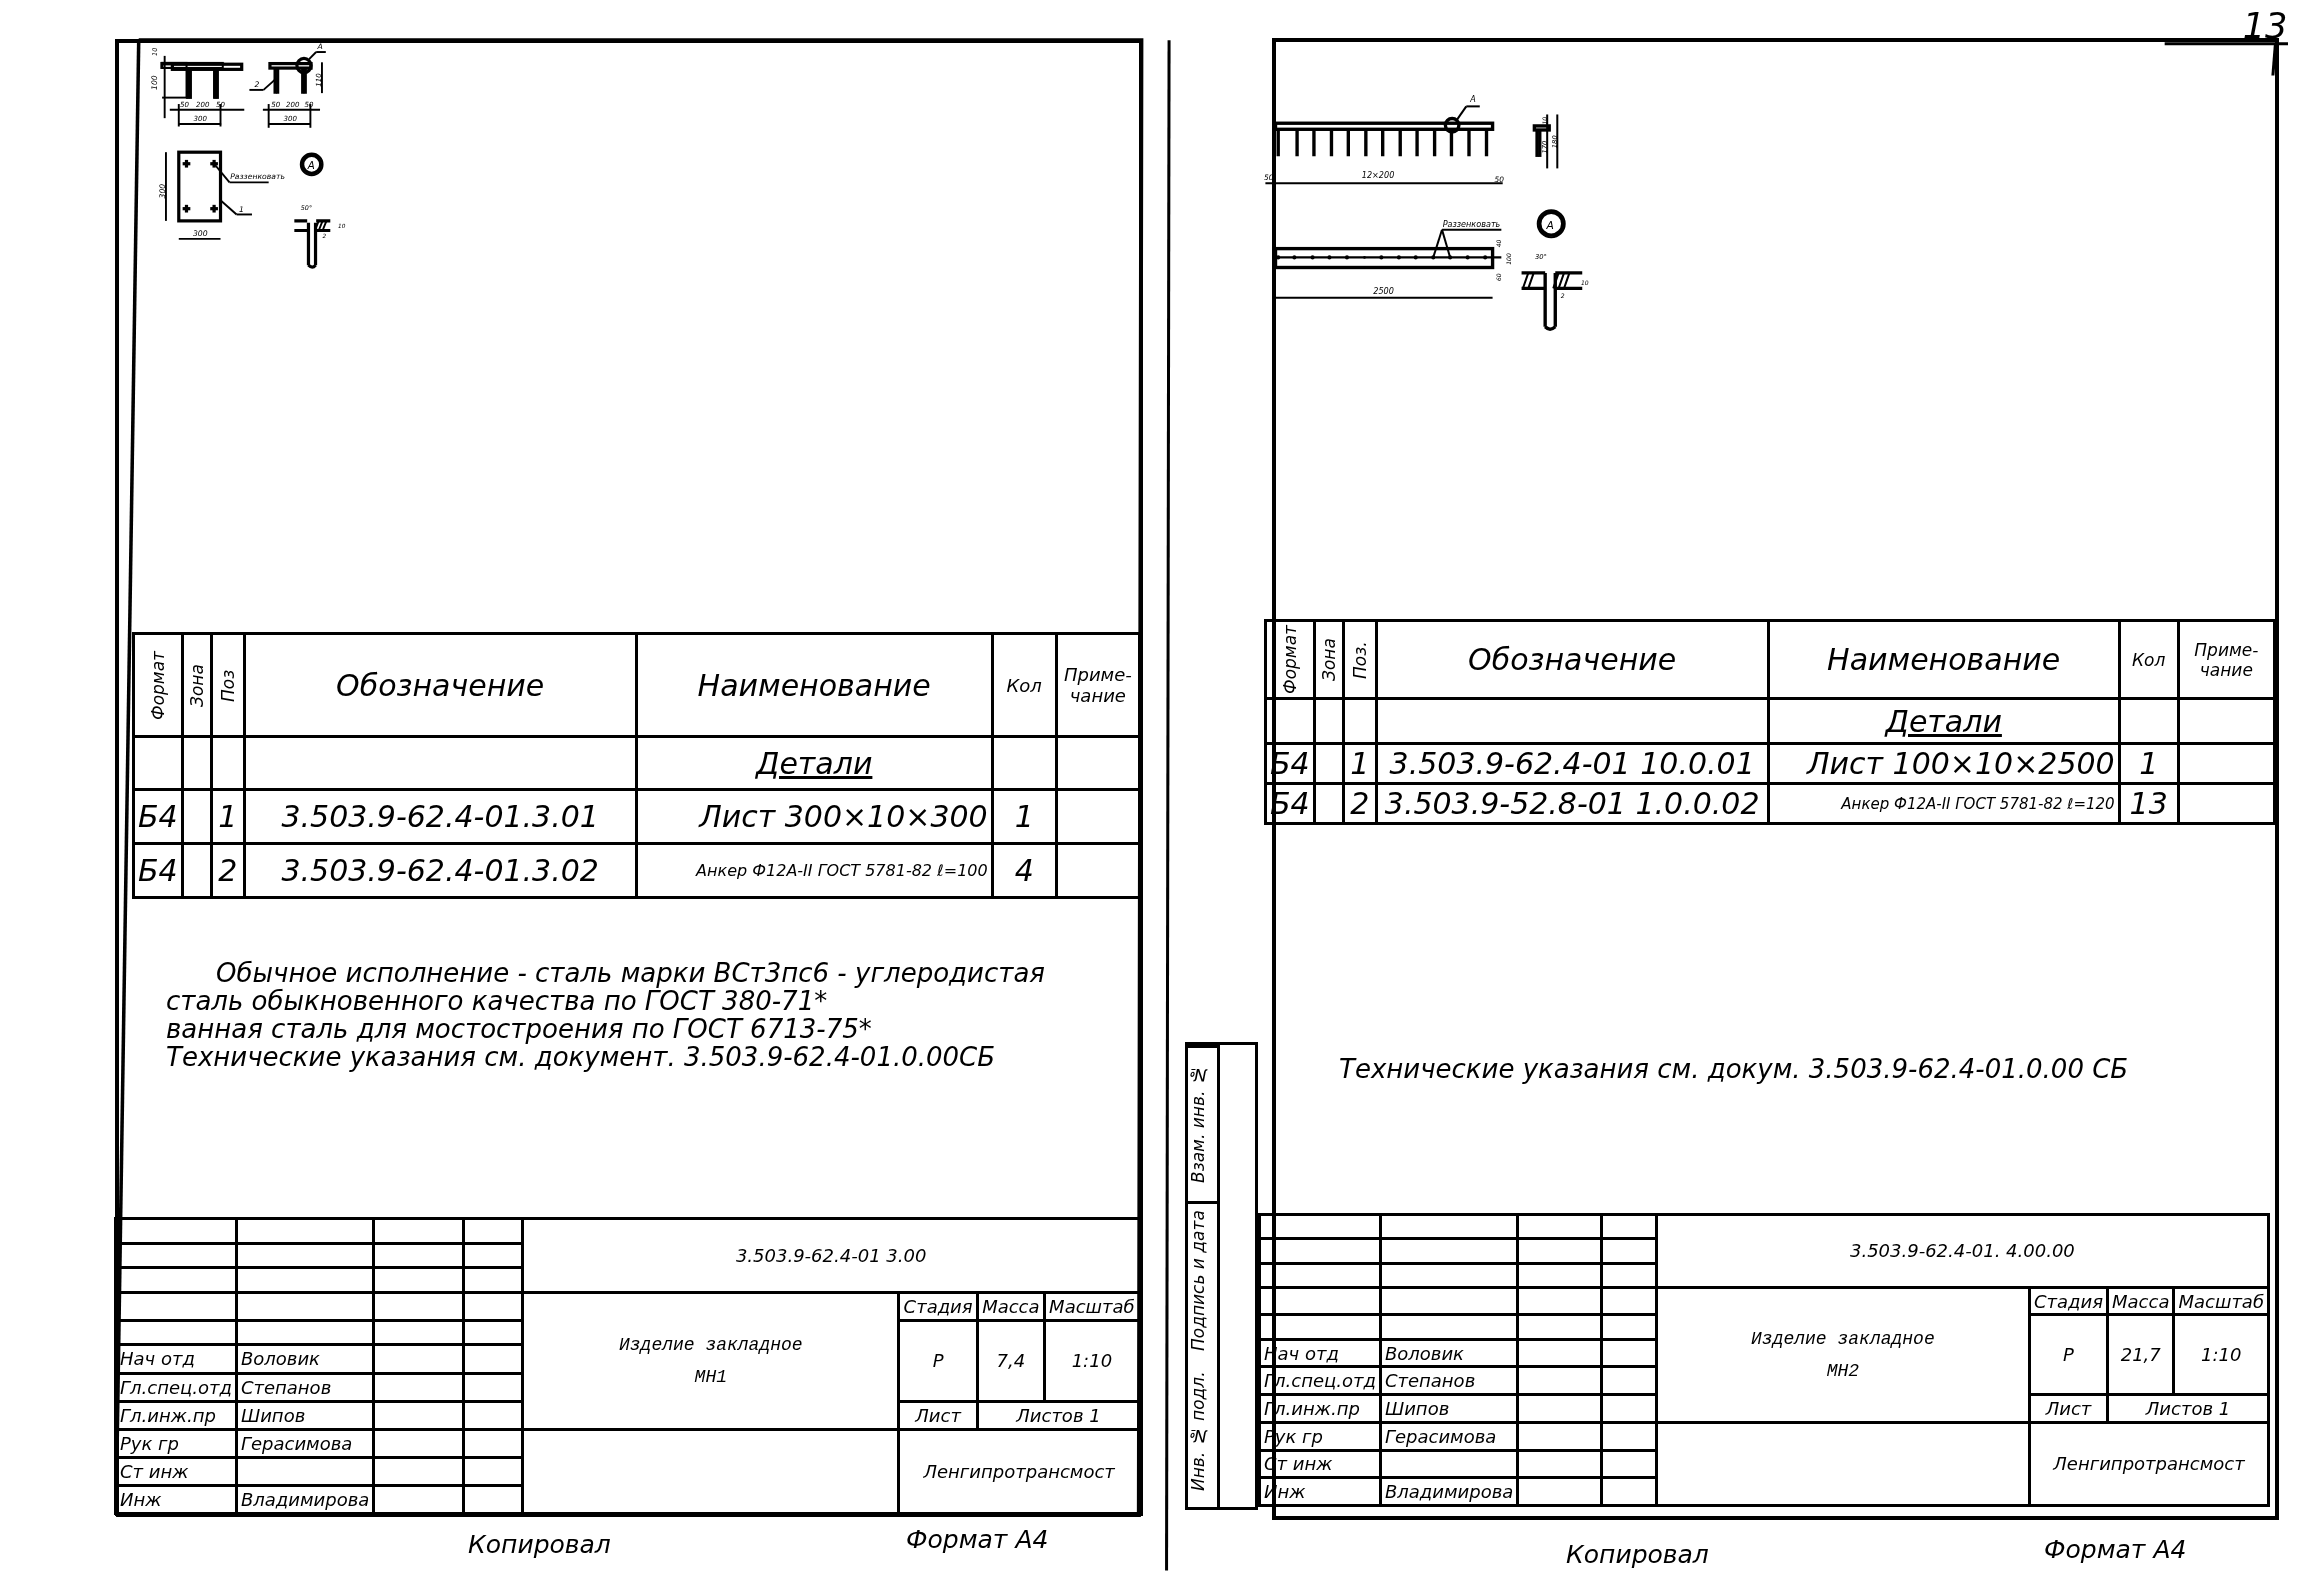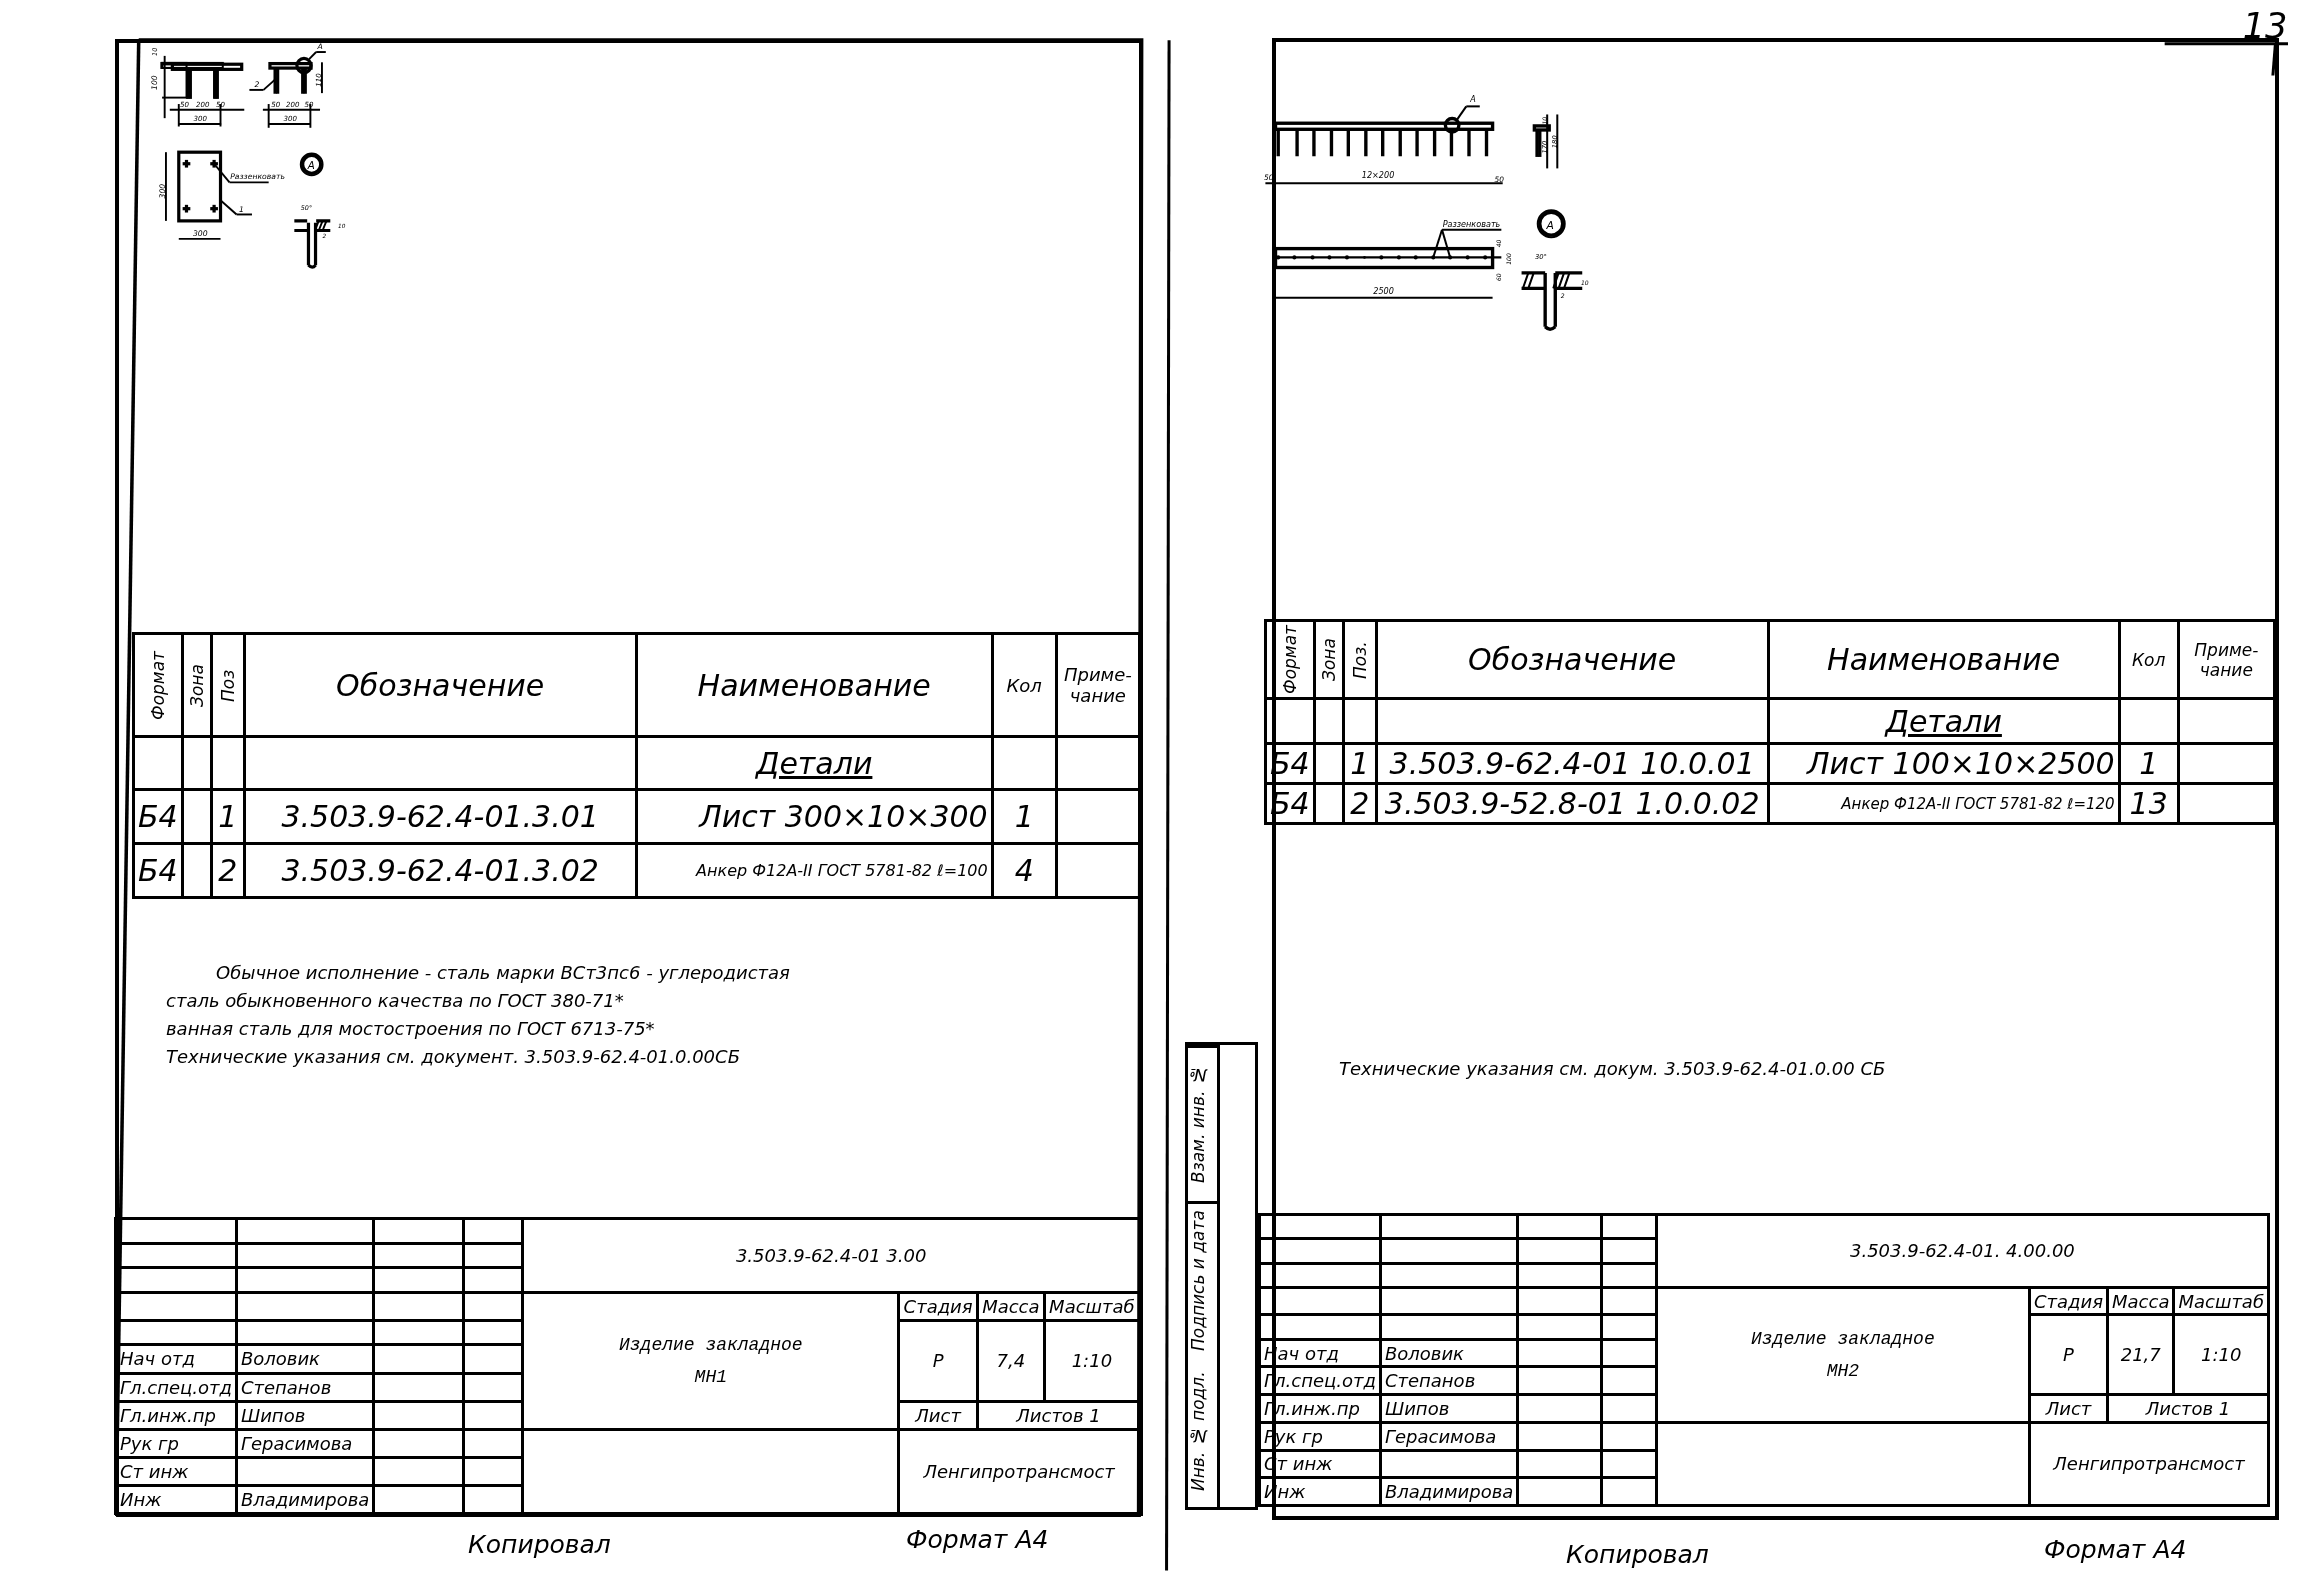--- a/index.html
+++ b/index.html
@@ -276,21 +276,21 @@
 </svg>
 
 <style>
   .box{position:absolute;box-sizing:border-box;}
   .frame{border:4px solid #000;border-bottom:none;}
   table.spec{position:absolute;border-collapse:collapse;font-family:"DejaVu Sans",sans-serif;font-style:italic;}
   table.spec td{border:3px solid #000;text-align:center;padding:0 3px;font-size:30px;white-space:nowrap;overflow:hidden;}
   table.spec td.v{writing-mode:vertical-rl;transform:rotate(180deg);font-size:17px;}
   table.spec td.l{text-align:right;}
   .sec{text-decoration:underline;font-size:25px;}
-  .notes{position:absolute;font-family:"DejaVu Sans",sans-serif;font-style:italic;font-size:18px;line-height:28px;}
+  .notes{position:absolute;font-family:"DejaVu Sans",sans-serif;font-style:italic;font-size:26px;line-height:28px;}
   table.tb{position:absolute;border-collapse:collapse;font-family:"DejaVu Sans",sans-serif;font-style:italic;}
   table.tb td{border:3px solid #000;font-size:18px;padding:0 3px;white-space:nowrap;overflow:hidden;}
   .code{font-size:35px;text-align:center;}
   .ttl{font-size:27px;text-align:center;line-height:32px;font-family:Liberation Mono, monospace;}
   .hdr{font-size:17px;text-align:center;}
   .val{font-size:23px;text-align:center;}
   .org{font-size:22px;text-align:center;}
   .foot{position:absolute;font-family:"DejaVu Sans",sans-serif;font-style:italic;font-size:25px;}
   .stamp{position:absolute;box-sizing:border-box;border:3.5px solid #000;font-family:"DejaVu Sans",sans-serif;font-style:italic;}
   .stamp div{position:absolute;left:0;width:29px;box-sizing:border-box;border-bottom:3px solid #000;writing-mode:vertical-rl;transform:rotate(180deg);font-size:17px;text-align:center;}

